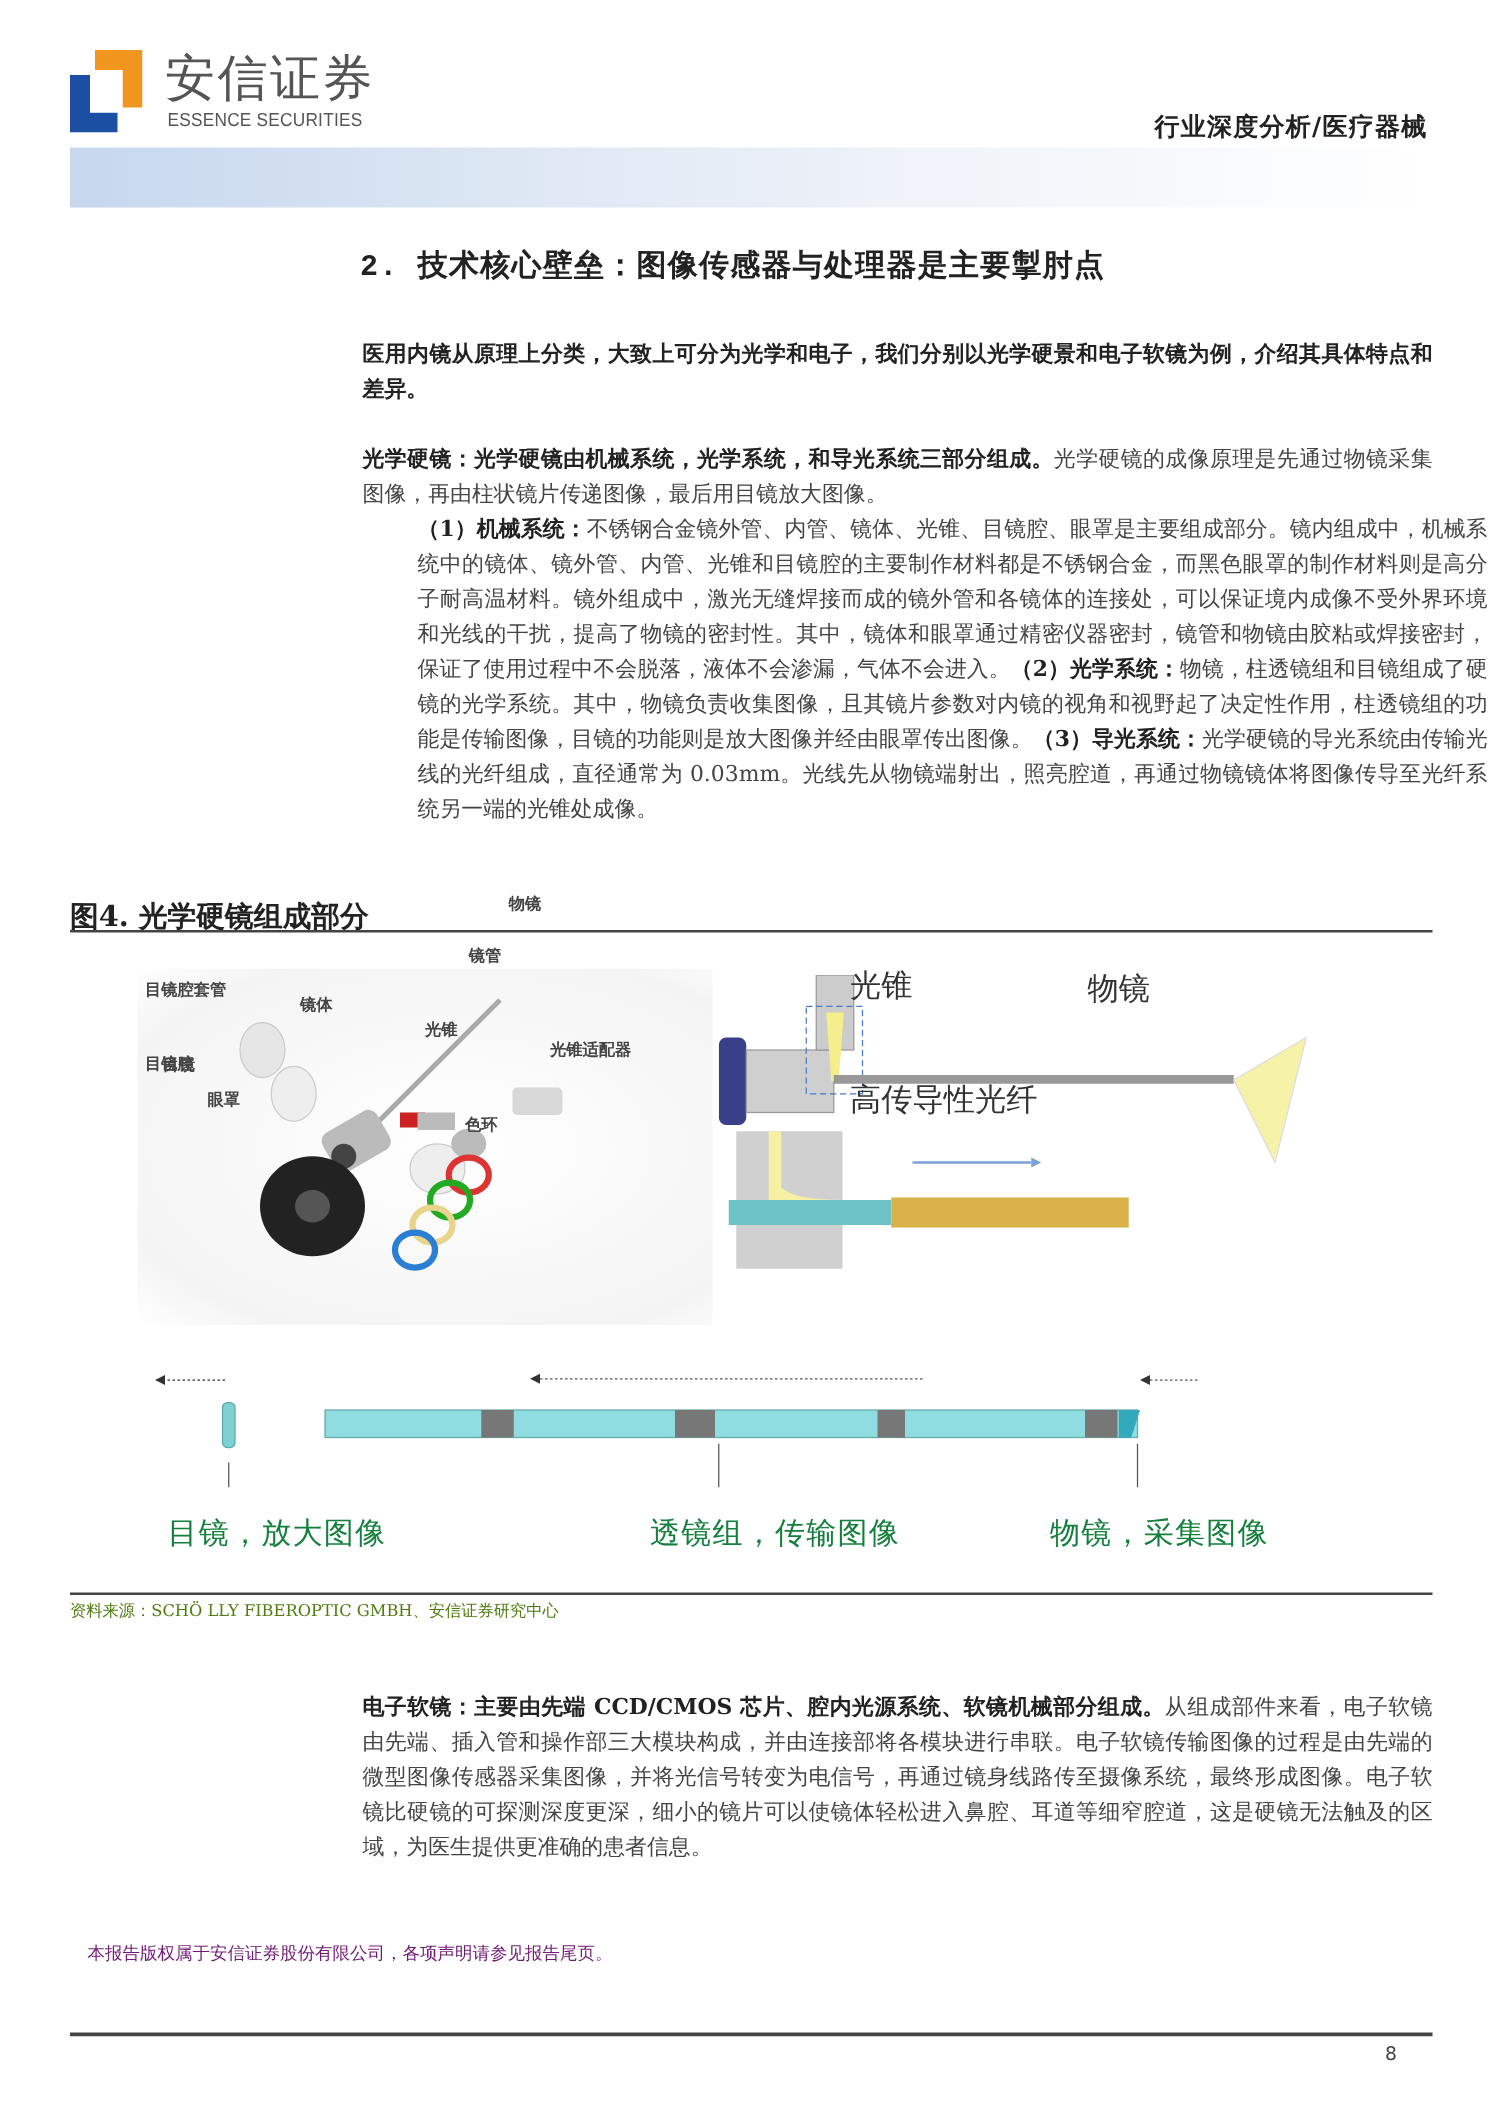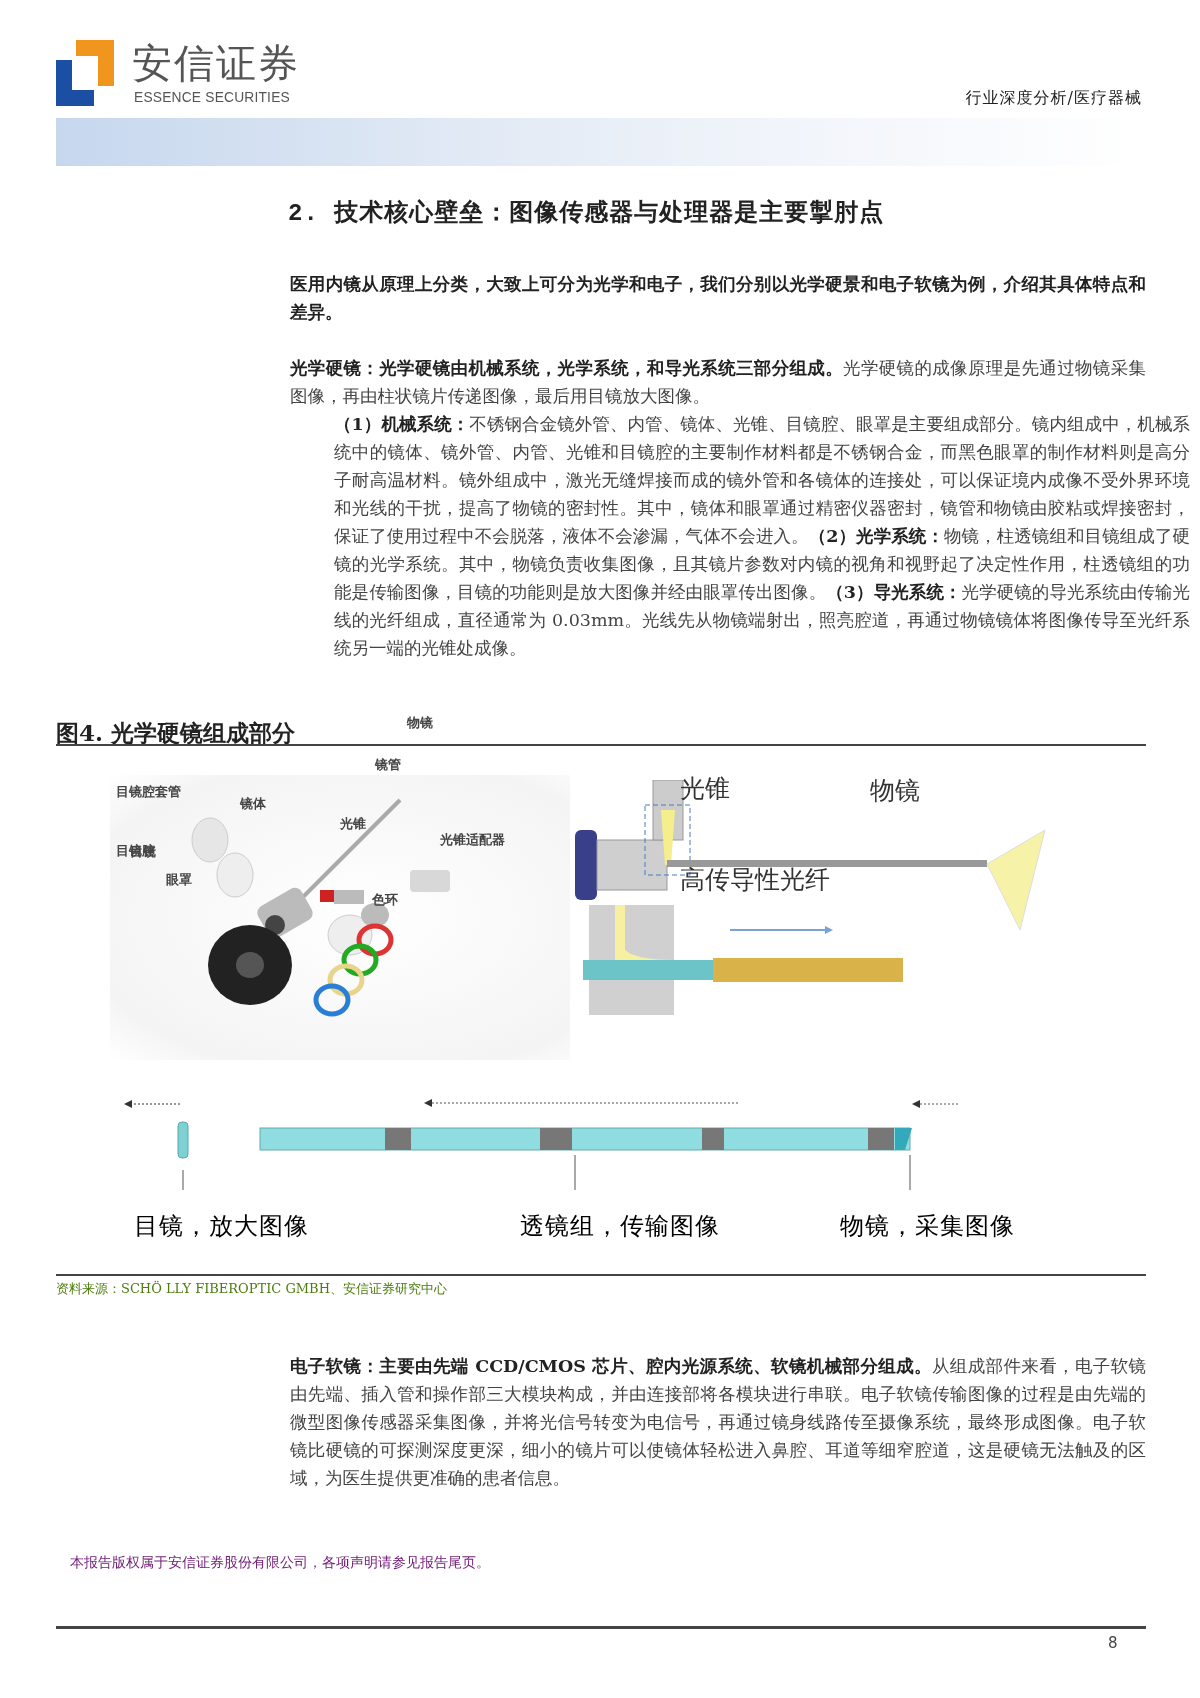--- a/index.html
+++ b/index.html
@@ -6,21 +6,21 @@
   body { width: 1200px; height: 1698px; position: relative; overflow: hidden;
          font-family: "DejaVu Serif", "Liberation Serif", serif; color: #333; }
   .abs { position: absolute; }
 
   
   .logo-mark { left: 56px; top: 40px; width: 58px; height: 66px; }
   .logo-cn { left: 132px; top: 40px; font-family: "DejaVu Sans", "Liberation Sans", sans-serif;
              font-size: 40px; color: #555; letter-spacing: 2px; line-height: 46px; }
   .logo-en { left: 134px; top: 88px; font-family: "Liberation Sans", "DejaVu Sans", sans-serif;
              font-size: 15px; color: #555; letter-spacing: 0.2px; transform: scaleX(0.92); transform-origin: left; }
-  .header-cat { right: 58px; top: 88px; font-size: 16px; font-weight: normal; color: #222; letter-spacing: 1px; }
+  .header-cat { right: 58px; top: 88px; font-size: 20px; font-weight: bold; color: #222; letter-spacing: 1px; }
   .header-band { left: 56px; top: 118px; width: 1090px; height: 48px;
                  background: linear-gradient(90deg, #c6d7ee 0%, #dfe8f4 35%, #eef2f9 60%, #ffffff 100%); }
 
   
   .section-title { left: 288px; top: 196px; font-size: 24px; font-weight: bold; color: #222; letter-spacing: 1px; font-family: Liberation Mono, monospace; }
 
   .para { left: 290px; width: 856px; font-size: 17.5px; line-height: 28px; color: #444; text-align: justify; }
   .para b { color: #222; }
   .lead { top: 270px; font-weight: bold; color: #222; }
   .p-optical { top: 354px; }
@@ -36,21 +36,21 @@
 
   .fig-left { left: 110px; top: 775px; width: 460px; height: 285px;
               background: radial-gradient(ellipse at 55% 50%, #ffffff 0%, #f4f4f4 80%, #ffffff 100%); }
   .fig-right { left: 575px; top: 780px; width: 510px; height: 265px; }
   .fig-bottom { left: 120px; top: 1090px; width: 970px; height: 160px; }
 
   .lbl { position: absolute; font-family: "DejaVu Sans", "Liberation Sans", sans-serif; font-size: 13px;
          font-weight: bold; color: #444; white-space: nowrap; }
   .lbl-big { position: absolute; font-family: "DejaVu Sans", "Liberation Sans", sans-serif; font-size: 25px;
              color: #333; white-space: nowrap; }
-  .lbl-bottom { position: absolute; font-size: 24px; color: #000000; white-space: nowrap; letter-spacing: 1px; }
+  .lbl-bottom { position: absolute; font-size: 24px; color: #15803d; white-space: nowrap; letter-spacing: 1px; }
 
   .source { left: 56px; top: 1280px; font-size: 13px; color: #4d7c0f; }
   .footer-text { left: 70px; top: 1554px; font-size: 14px; color: #701a75; }
   .footer-page { left: 1108px; top: 1634px; font-size: 15px; color: #444; font-family: "DejaVu Sans", sans-serif; }
 </style>
 </head>
 <body>
 
 <svg class="abs logo-mark" viewBox="0 0 58 66">
   <polygon points="20,0 58,0 58,46 42,46 42,16 20,16" fill="#f0961e"></polygon>

